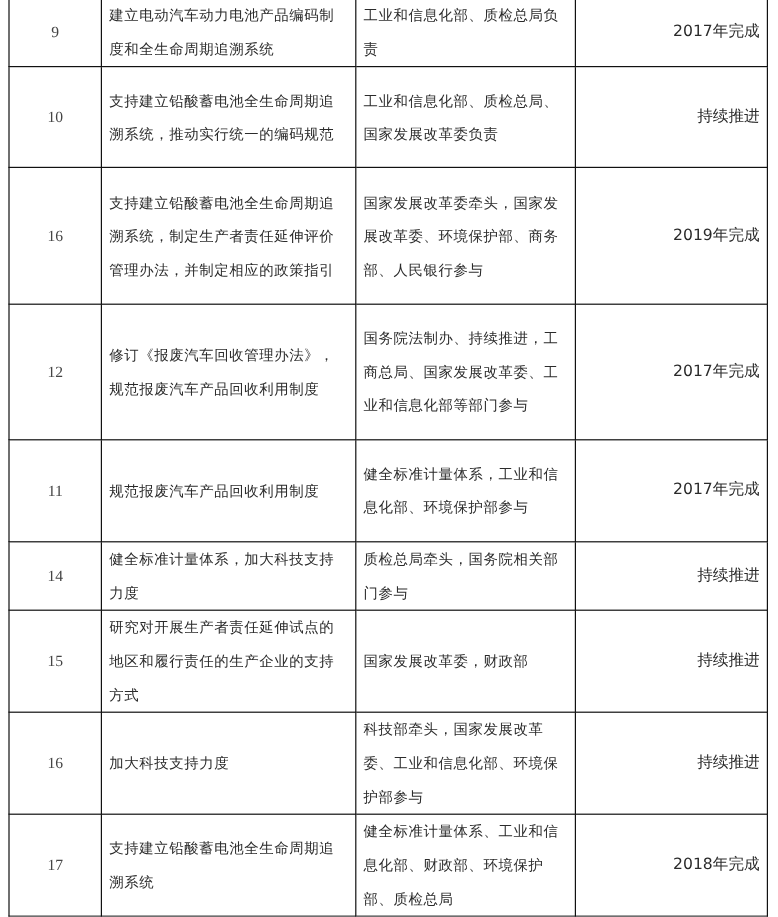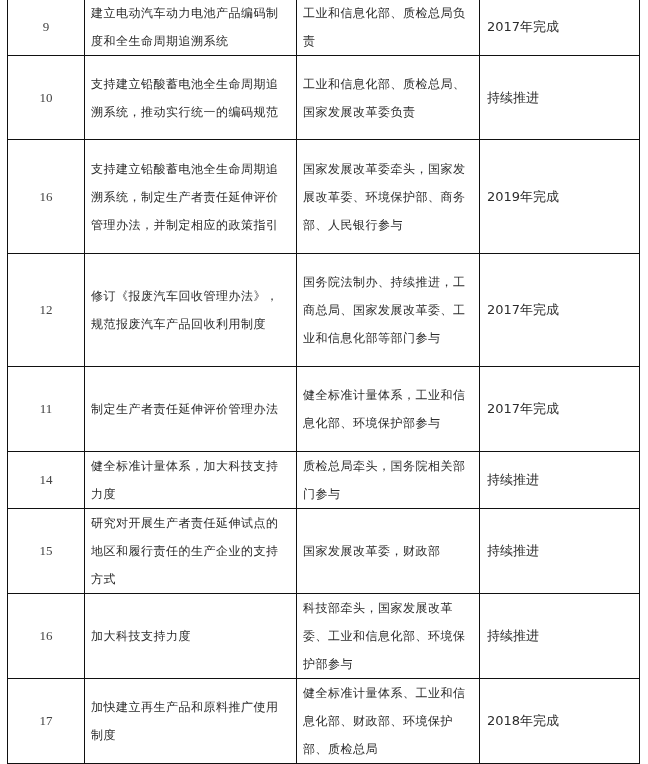--- a/index.html
+++ b/index.html
@@ -44,20 +44,21 @@
       font-family: "Liberation Serif", serif;
       font-size: 13px;
       color: #444;
       letter-spacing: 0;
       padding: 0;
     }
     td.time {
       font-size: 13px;
       letter-spacing: 0;
       padding-left: 7px;
+      text-align: right;
     }
     td.task, td.dept {
       padding-top: 0;
       padding-bottom: 0;
     }
   </style>
 </head>
 <body>
 
 <div class="table-wrap">
@@ -88,21 +89,21 @@
         <td class="time">2019年完成</td>
       </tr>
       <tr style="height:113px">
         <td class="num">12</td>
         <td class="task">修订《报废汽车回收管理办法》，规范报废汽车产品回收利用制度</td>
         <td class="dept">国务院法制办、持续推进，工商总局、国家发展改革委、工业和信息化部等部门参与</td>
         <td class="time">2017年完成</td>
       </tr>
       <tr style="height:85px">
         <td class="num">11</td>
-        <td class="task">制定生产者责任延伸评价管理办法</td>
+        <td class="task">规范报废汽车产品回收利用制度</td>
         <td class="dept">健全标准计量体系，工业和信息化部、环境保护部参与</td>
         <td class="time">2017年完成</td>
       </tr>
       <tr style="height:57px">
         <td class="num">14</td>
         <td class="task">健全标准计量体系，加大科技支持力度</td>
         <td class="dept">质检总局牵头，国务院相关部门参与</td>
         <td class="time">持续推进</td>
       </tr>
       <tr style="height:85px">
@@ -112,20 +113,20 @@
         <td class="time">持续推进</td>
       </tr>
       <tr style="height:85px">
         <td class="num">16</td>
         <td class="task">加大科技支持力度</td>
         <td class="dept">科技部牵头，国家发展改革委、工业和信息化部、环境保护部参与</td>
         <td class="time">持续推进</td>
       </tr>
       <tr style="height:85px">
         <td class="num">17</td>
-        <td class="task">加快建立再生产品和原料推广使用制度</td>
+        <td class="task">支持建立铅酸蓄电池全生命周期追溯系统</td>
         <td class="dept">健全标准计量体系、工业和信息化部、财政部、环境保护部、质检总局</td>
         <td class="time">2018年完成</td>
       </tr>
 
     </tbody>
   </table>
 </div>
 
 </body></html>

